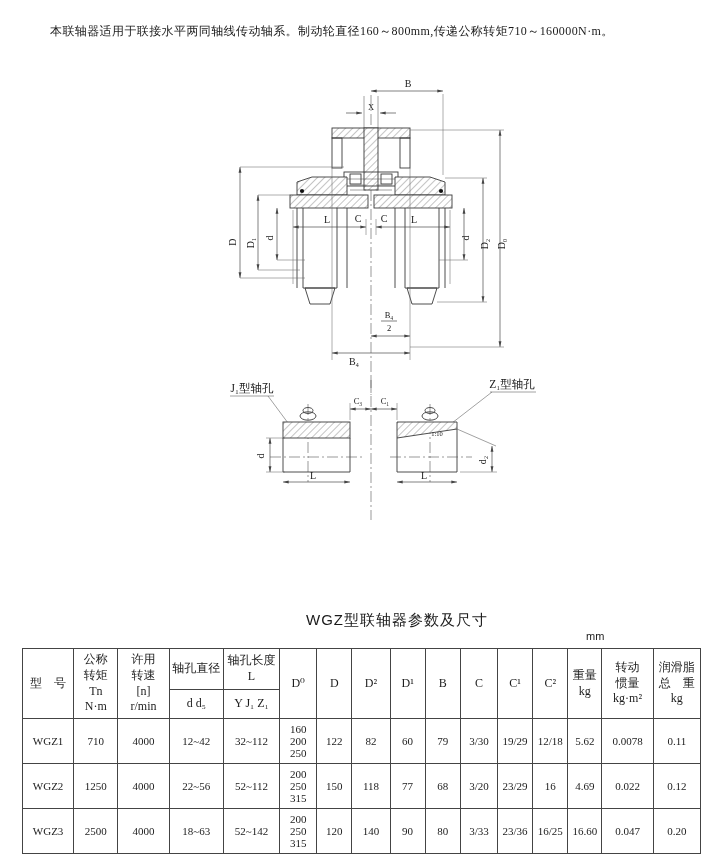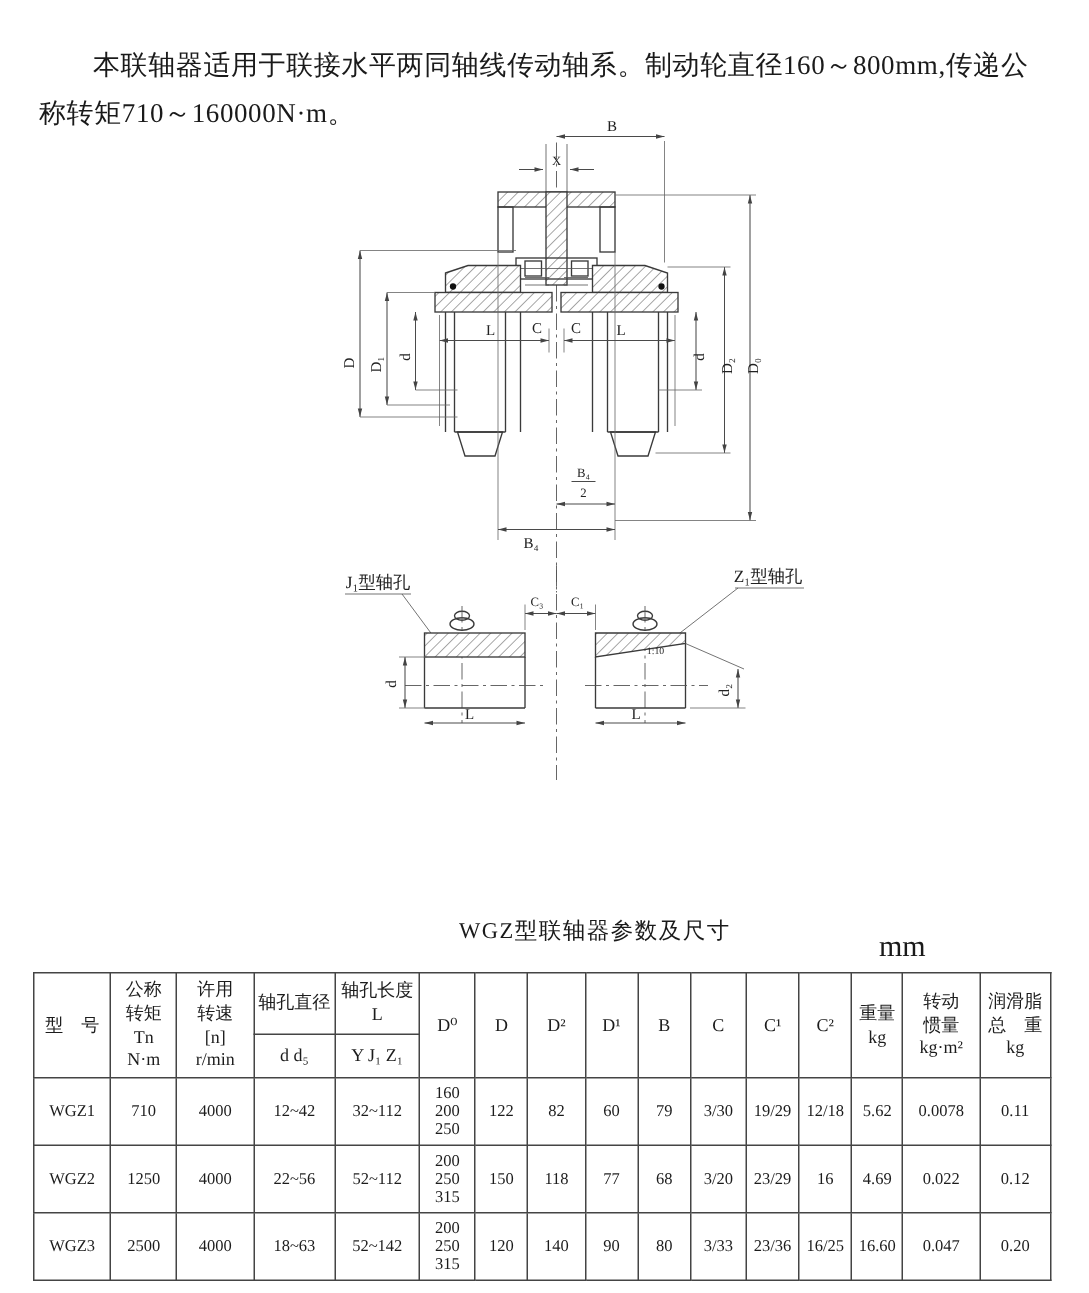--- a/index.html
+++ b/index.html
@@ -2,37 +2,37 @@
 <html><head>
 <meta charset="utf-8">
 <style>
   html,body{margin:0;padding:0;}
   body{
     width:726px;height:862px;background:#ffffff;position:relative;
     font-family:"Liberation Serif","DejaVu Serif",serif;color:#1a1a1a;overflow:hidden;
   }
   .intro{
     position:absolute;top:9px;left:26px;width:678px;
-    font-size:18px;line-height:1.8;text-indent:2em;letter-spacing:.4px;
+    font-size:12px;line-height:1.8;text-indent:2em;letter-spacing:.4px;
   }
   svg.diagram{position:absolute;left:0;top:70px;}
   .ol{fill:none;stroke:#3a3a3a;stroke-width:.9;}
   .hat{fill:url(#h);stroke:#3a3a3a;stroke-width:.9;}
   .dim{stroke:#4a4a4a;stroke-width:.7;fill:none;}
   .ext{stroke:#6a6a6a;stroke-width:.55;fill:none;}
   .cl{stroke:#555;stroke-width:.6;fill:none;stroke-dasharray:11 3 2 3;}
   .thin{stroke:#555;stroke-width:.55;fill:none;}
   .dtxt{font-size:10px;fill:#222;font-family:"Liberation Serif","DejaVu Serif",serif;}
   .dtxt-sm{font-size:8.5px;fill:#222;}
   .dtxt-cjk{font-size:11.5px;fill:#222;}
   .dtxt-tiny{font-size:6.5px;fill:#222;}
   .caption{position:absolute;top:611px;left:0;width:726px;height:22px;
-    font-family:Liberation Serif, serif;}
+    font-family:Liberation Sans, sans-serif;}
   .caption .title{position:absolute;left:306px;top:0;font-size:15px;letter-spacing:1px;}
-  .caption .unit{position:absolute;left:586px;top:9px;font-size:20px;}
+  .caption .unit{position:absolute;left:586px;top:19px;font-size:11px;}
   table.params{
     position:absolute;left:22px;top:648px;width:679px;
     border-collapse:collapse;table-layout:fixed;border:1.8px solid #222;
   }
   .params th,.params td{
     border:1px solid #444;text-align:center;vertical-align:middle;
     white-space:pre-line;padding:0 1px;font-weight:normal;color:#1c1c1c;
   }
   .params thead th{font-size:12px;line-height:1.3;}
   .params td{font-size:11px;line-height:1.12;}

